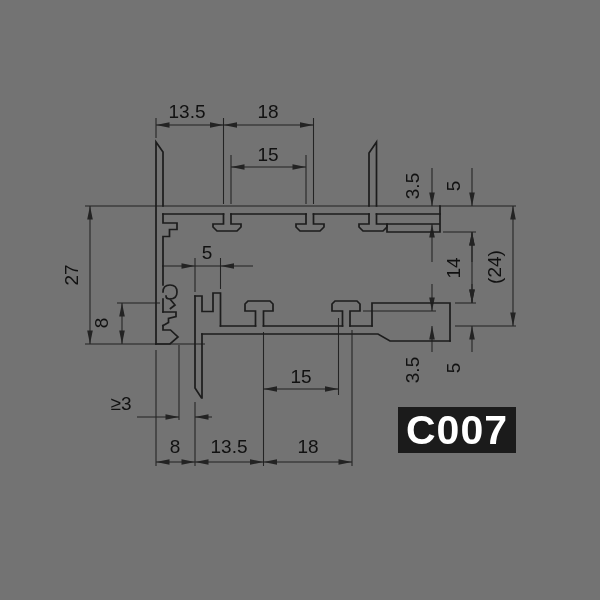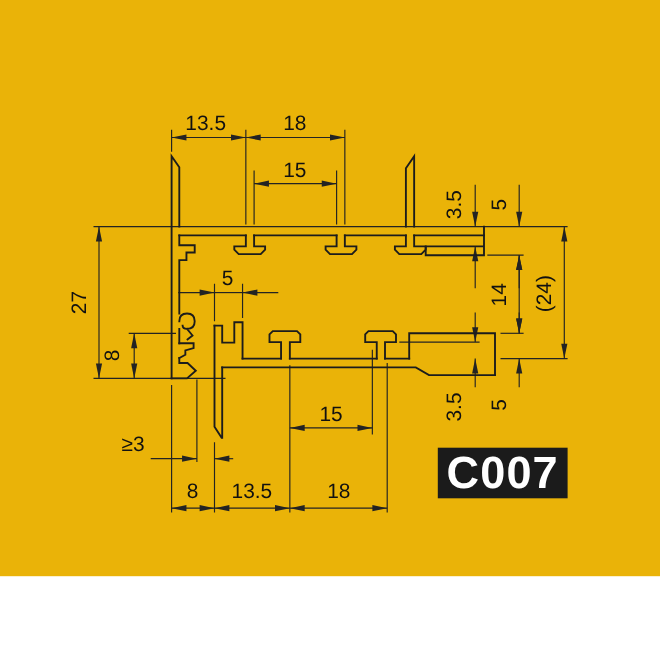--- a/index.html
+++ b/index.html
@@ -1,16 +1,16 @@
 <!DOCTYPE html>
 <html><head>
 <meta charset="utf-8">
 <style>
   html,body{margin:0;padding:0;background:#ffffff;}
-  .canvas{width:600px;height:524px;background:#eab308;position:relative;font-family:"Liberation Sans",sans-serif;}
+  .canvas{width:600px;height:600px;background:#737373;position:relative;font-family:"Liberation Sans",sans-serif;}
   svg{display:block;}
   .profile{stroke:#1c1c1c;stroke-width:1.7;fill:none;stroke-linejoin:miter;stroke-linecap:square;}
   .dim{stroke:#232323;stroke-width:1.05;fill:none;}
   .dimtxt{fill:#111111;font-size:19px;font-family:"Liberation Sans",sans-serif;}
   .badge-rect{fill:#1b1b1b;}
   .badge-txt{fill:#ffffff;font-size:41px;font-weight:bold;font-family:"Liberation Sans",sans-serif;letter-spacing:1px;}
 </style>
 </head>
 <body>
 

